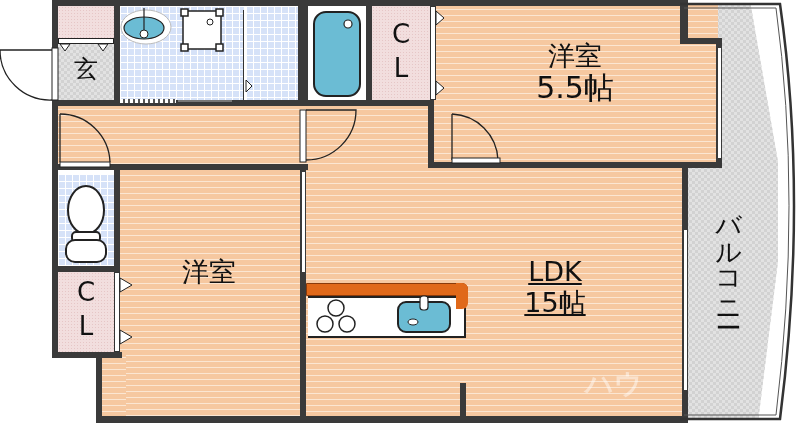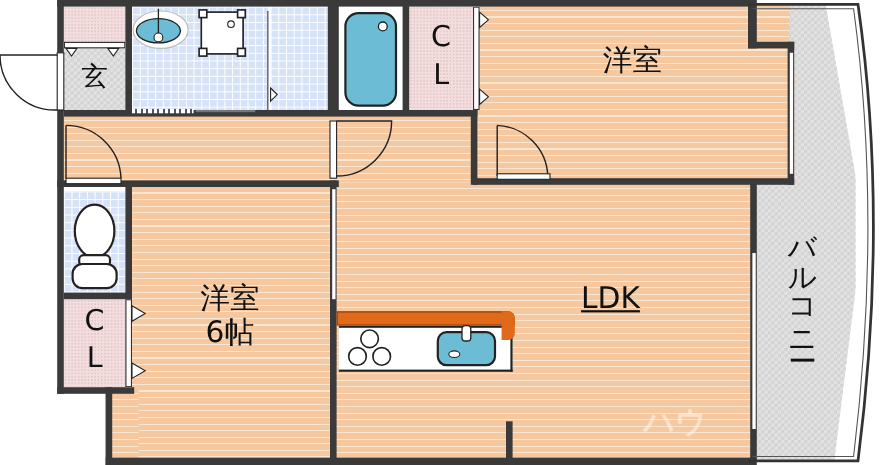--- a/index.html
+++ b/index.html
@@ -162,26 +162,27 @@
   <div>C</div>
   <div>L</div>
 </div>
 <div class="label cl" style="left:58px;top:276px;width:56px;">
   <div>C</div>
   <div>L</div>
 </div>
 
 <div class="label big" style="left:500px;top:40px;width:150px;">
   <div>洋室</div>
+  <div style="font-size:30px;">5.5帖</div>
 </div>
 
 <div class="label big" style="left:134px;top:256px;width:150px;">
   <div>洋室</div>
-  <div>6帖</div>
 </div>
 
 <div class="label big" style="left:480px;top:256px;width:150px;text-decoration:underline;">
   <div>LDK</div>
+  <div>15帖</div>
 </div>
 
 <div class="label" style="left:712px;top:196px;width:30px;font-size:26px;writing-mode:vertical-rl;line-height:1;">バルコニー</div>
 
 <div class="label" style="left:585px;top:368px;font-size:28px;color:rgba(255,255,255,0.45);font-weight:bold;">ハウ</div>
 
 </body></html>

